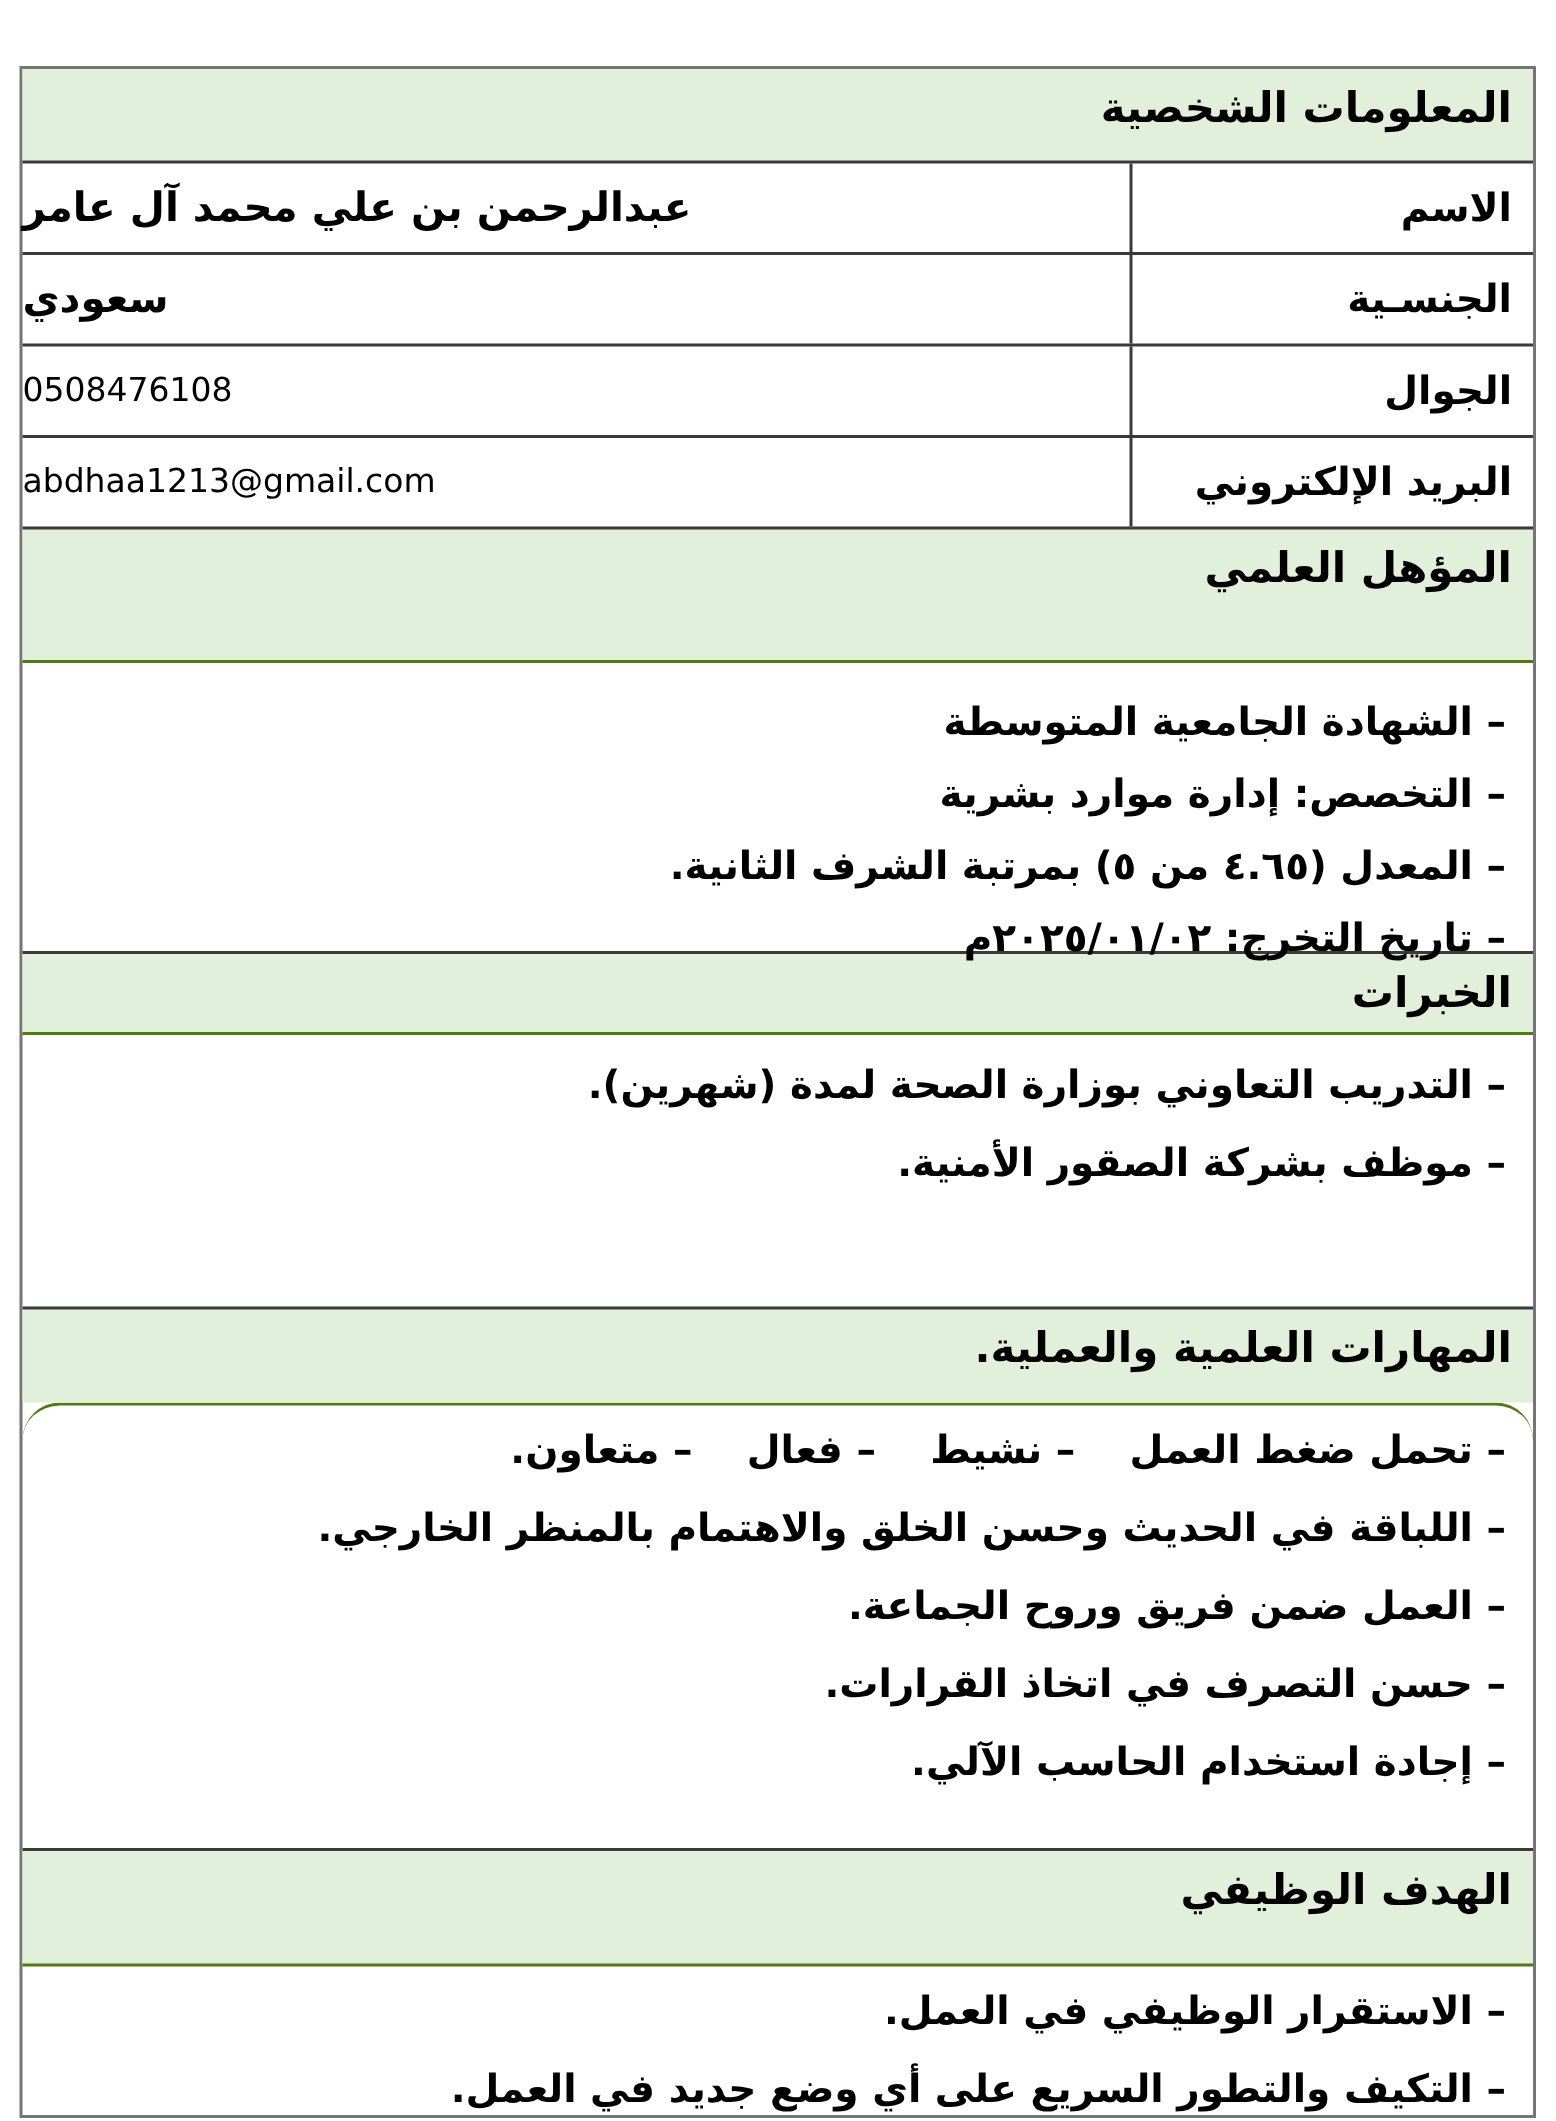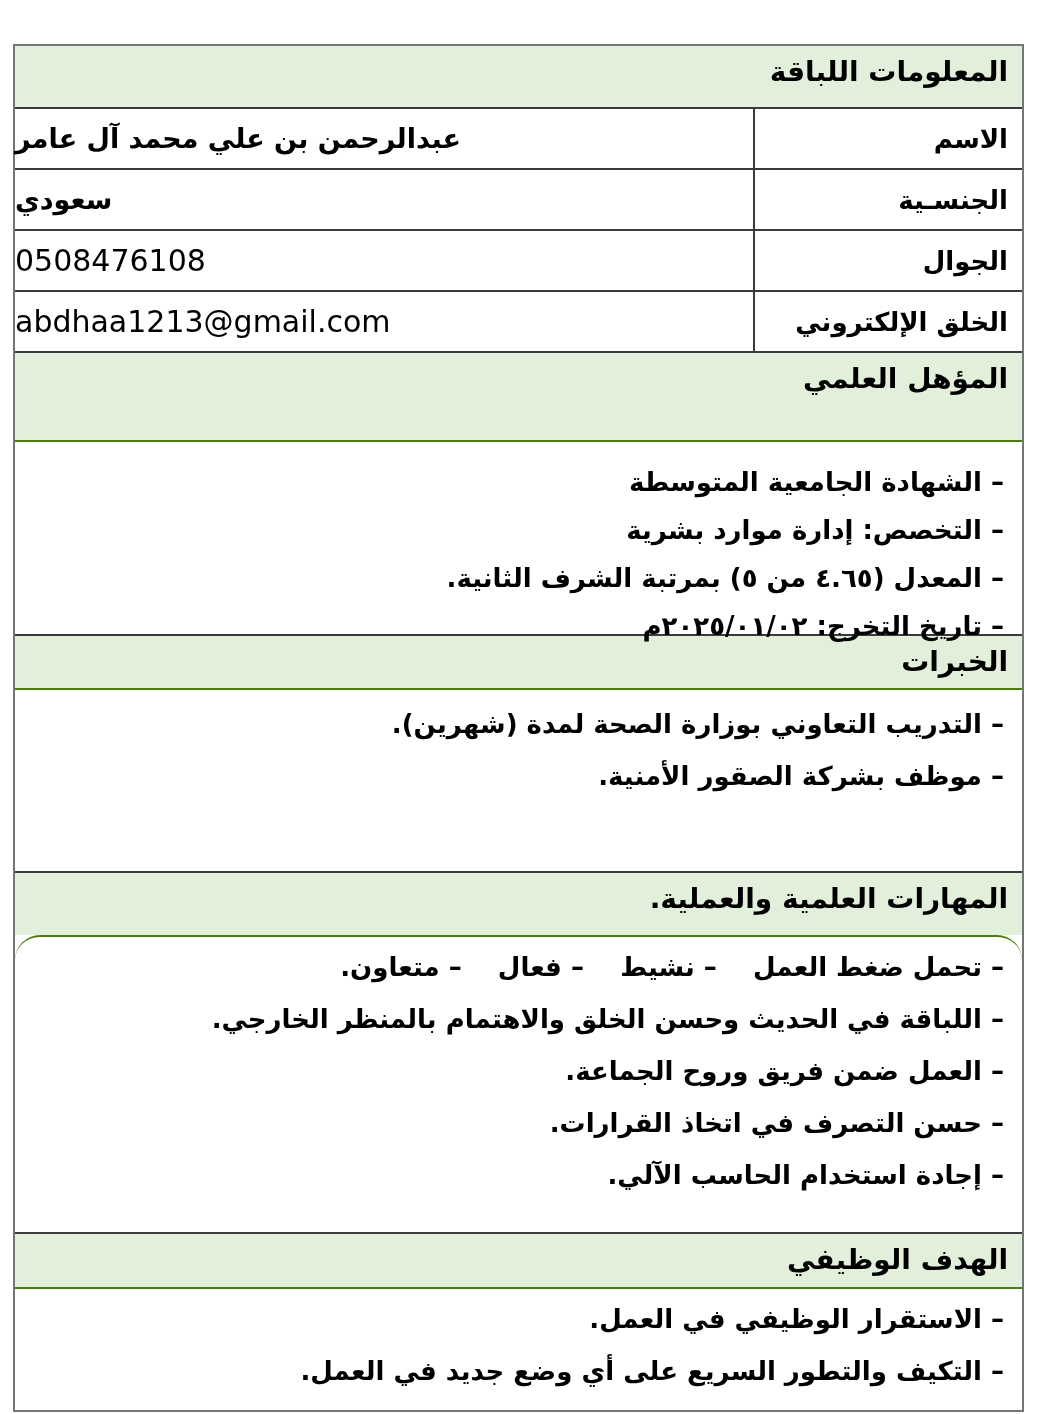--- a/index.html
+++ b/index.html
@@ -28,21 +28,21 @@
   .band-title {
     font-size: 28px;
     font-weight: 700;
     letter-spacing: 0;
   }
   .band-title.underlined { text-decoration-thickness: 2px; text-underline-offset: 6px; }
   .band-personal  { height: 61px; }
   .band-education { height: 89px; }
   .band-experience{ height: 54px; }
   .band-skills    { height: 64px; }
-  .band-objective { height: 55px; text-align: right; }
+  .band-objective { height: 77px; text-align: right; }
 
   
   .info-row {
     display: flex;
     height: 61px;
     border-top: 2px solid #3a3a3a;
   }
   .cell { display: flex; align-items: center; }
   .cell.label {
     width: 269px;
@@ -55,21 +55,21 @@
   }
   
   .cell.label { border-inline-end: 2px solid #3a3a3a; }
   .cell.value {
     flex: 1;
     order: 3;
     padding-right: 13px;
     justify-content: flex-end;
   }
   .cell.value .arabic { font-size: 27px; font-weight: 700; }
-  .cell.value .latin  { font-size: 30px; font-weight: 400; direction: ltr; unicode-bidi: isolate; }
+  .cell.value .latin  { font-size: 22px; font-weight: 400; direction: ltr; unicode-bidi: isolate; }
 
   
   .content {
     border-top: 2px solid #4d7c0f;
     padding: 16px 18px 0 14px;
   }
   .content .line {
     font-size: 26px;
     font-weight: 700;
     white-space: pre-wrap;
@@ -83,21 +83,21 @@
   .content-skills .line { line-height: 52px; }
   .content-objective { height: 118px; padding-top: 4px; }
   .content-objective .line { line-height: 52px; }
 </style>
 </head>
 <body>
 
 <div class="sheet">
 
   <div class="band band-personal">
-    <span class="band-title">المعلومات اللباقة</span>
+    <span class="band-title">المعلومات الشخصية</span>
   </div>
 
   <div class="info-row">
     <div class="cell label">الاسم</div>
     <div class="cell value">
       <span class="arabic">عبدالرحمن بن علي محمد آل عامر</span>
     </div>
   </div>
 
   <div class="info-row">
@@ -108,21 +108,21 @@
   </div>
 
   <div class="info-row">
     <div class="cell label">الجوال</div>
     <div class="cell value">
       <span class="latin">0508476108</span>
     </div>
   </div>
 
   <div class="info-row">
-    <div class="cell label">الخلق الإلكتروني</div>
+    <div class="cell label">البريد الإلكتروني</div>
     <div class="cell value">
       <span class="latin">abdhaa1213@gmail.com</span>
     </div>
   </div>
 
   <div class="band band-education">
     <span class="band-title underlined">المؤهل العلمي</span>
   </div>
   <div class="content content-education">
     <div class="line">– الشهادة الجامعية المتوسطة</div>

